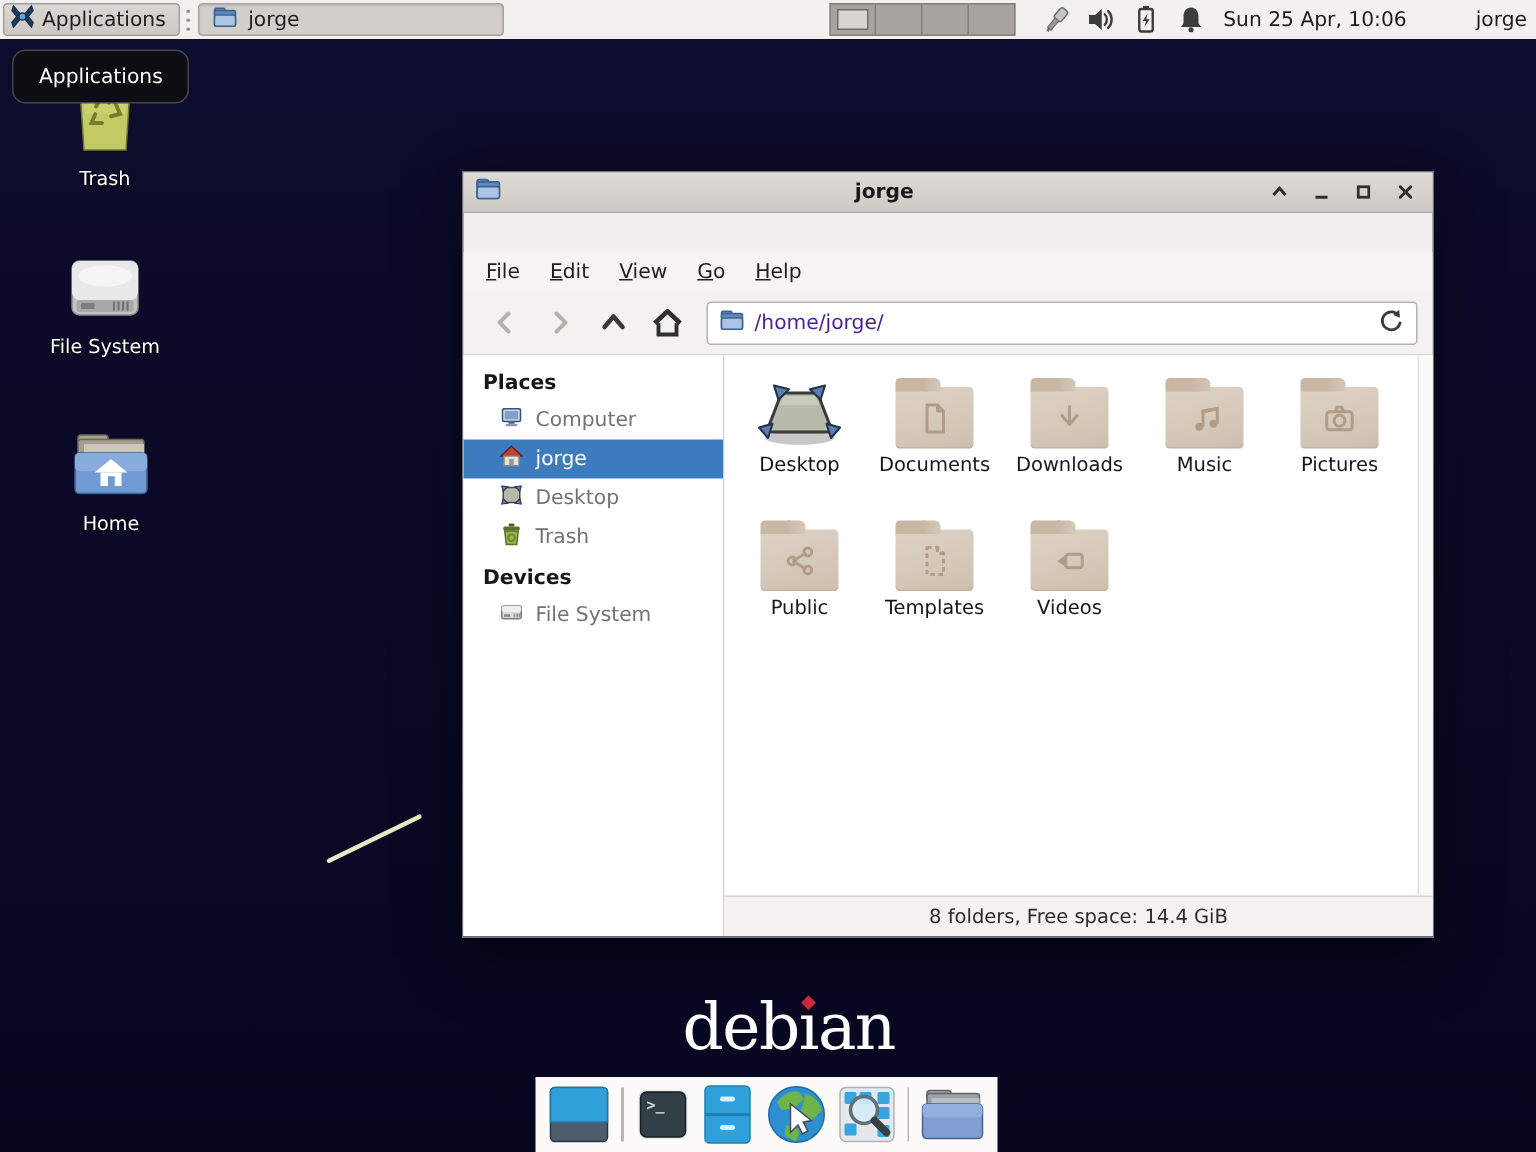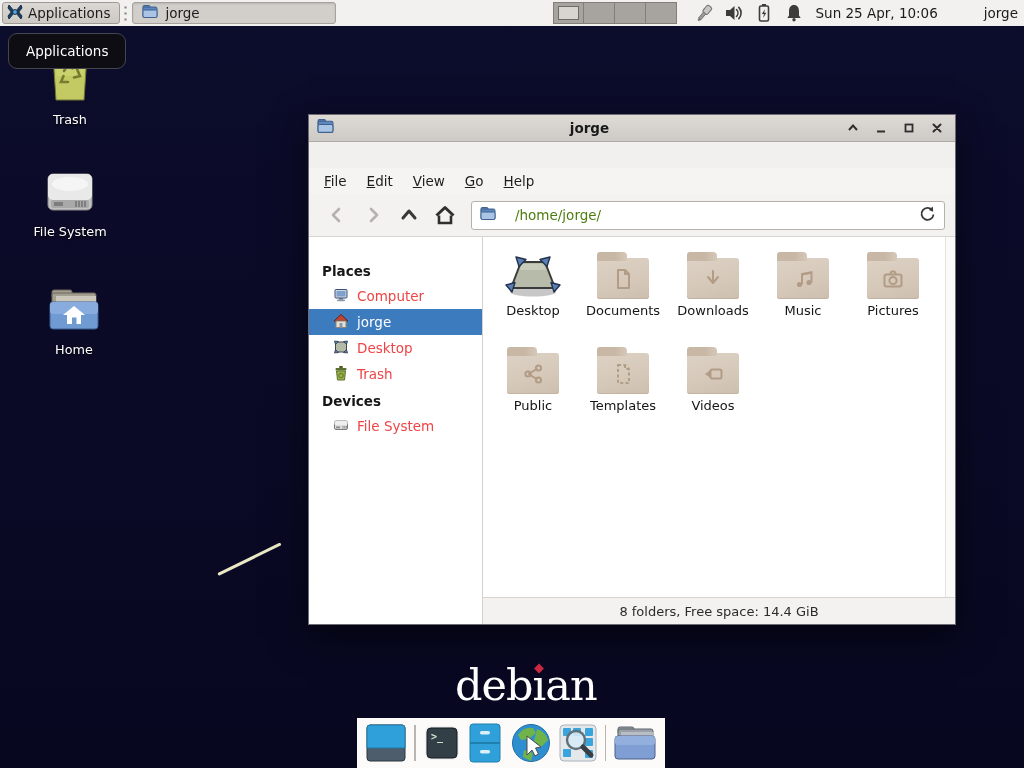--- a/index.html
+++ b/index.html
@@ -71,28 +71,28 @@
              font-size:13.5px;margin-top:26px; }
   .menu-item { display:inline-block; padding:3px 10px; color:#1e1e1e; }
   .menu-item::first-letter { text-decoration:underline; }
 
   .toolbar { height:43px; background:#f3f2f0; border-bottom:1px solid #d7d4d0;
              display:flex; align-items:center; padding:0 10px; }
   .navbtn { width:36px; height:30px; display:flex; align-items:center; justify-content:center;
             border-radius:3px; }
   .pathwrap { flex:1; margin-left:8px; height:29px; background:#ffffff; border:1px solid #b5b2ae;
               border-radius:3px; display:flex; align-items:center; padding:0 8px; gap:7px; }
-  .pathtext { flex:1; font-size:13.5px; color:#4d7c0f;margin-left:12px; }
+  .pathtext { flex:1; font-size:13.5px; color:#4c1d95; }
 
   .main { flex:1; display:flex; min-height:0; background:#fff; }
-  .sidebar { width:174px; background:#ffffff; border-right:1px solid #d4d1cd; padding-top:20px;
+  .sidebar { width:174px; background:#ffffff; border-right:1px solid #d4d1cd; padding-top:4px;
              font-size:13.5px; }
   .side-header { font-weight:bold; color:#171717; padding:6px 12px 4px 13px; }
   .side-item { display:flex; align-items:center; gap:8px; height:26px; padding-left:24px;
-               color:#ef4444; }
+               color:#737373; }
   .side-item.selected { background:#3d7bbf; color:#ffffff; }
 
   .view { flex:1; position:relative; background:#ffffff; }
   .grid { position:absolute; left:5px; top:4px; width:460px; display:flex; flex-wrap:wrap; }
   .cell { width:90px; height:95px; display:flex; flex-direction:column; align-items:center;
           padding-top:8px; }
   .cell .icbox { width:56px; height:50px; display:flex; align-items:flex-end; justify-content:center; }
   .cell .flabel { margin-top:4px; font-size:13px; color:#161616; white-space:nowrap; }
 
   .folder { position:relative; width:52px; height:41px;

